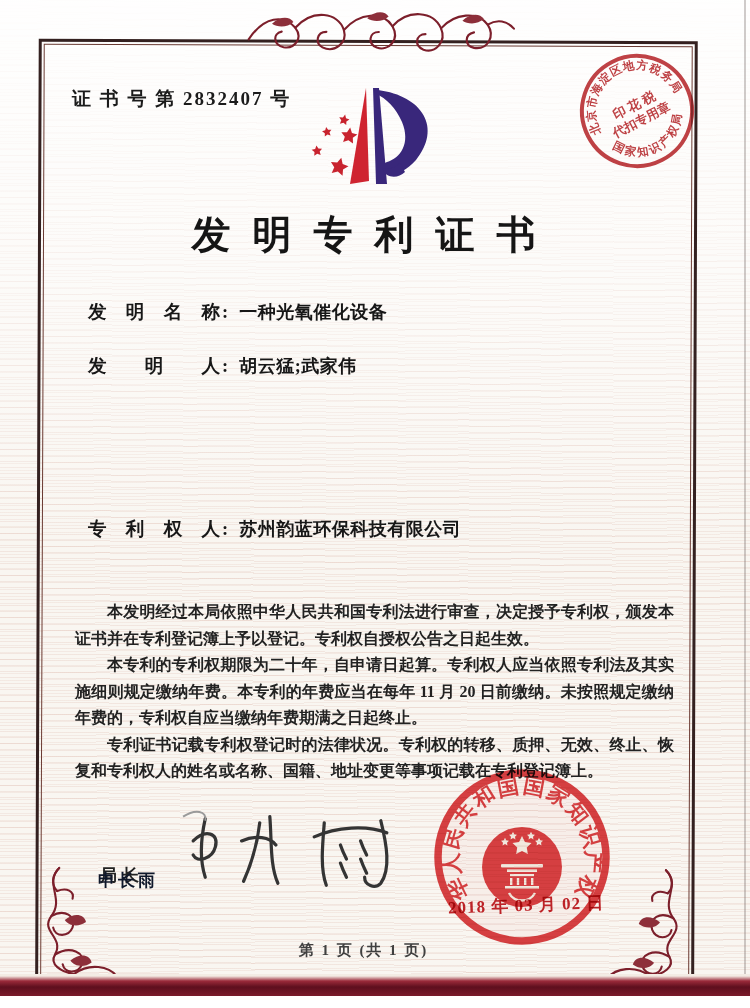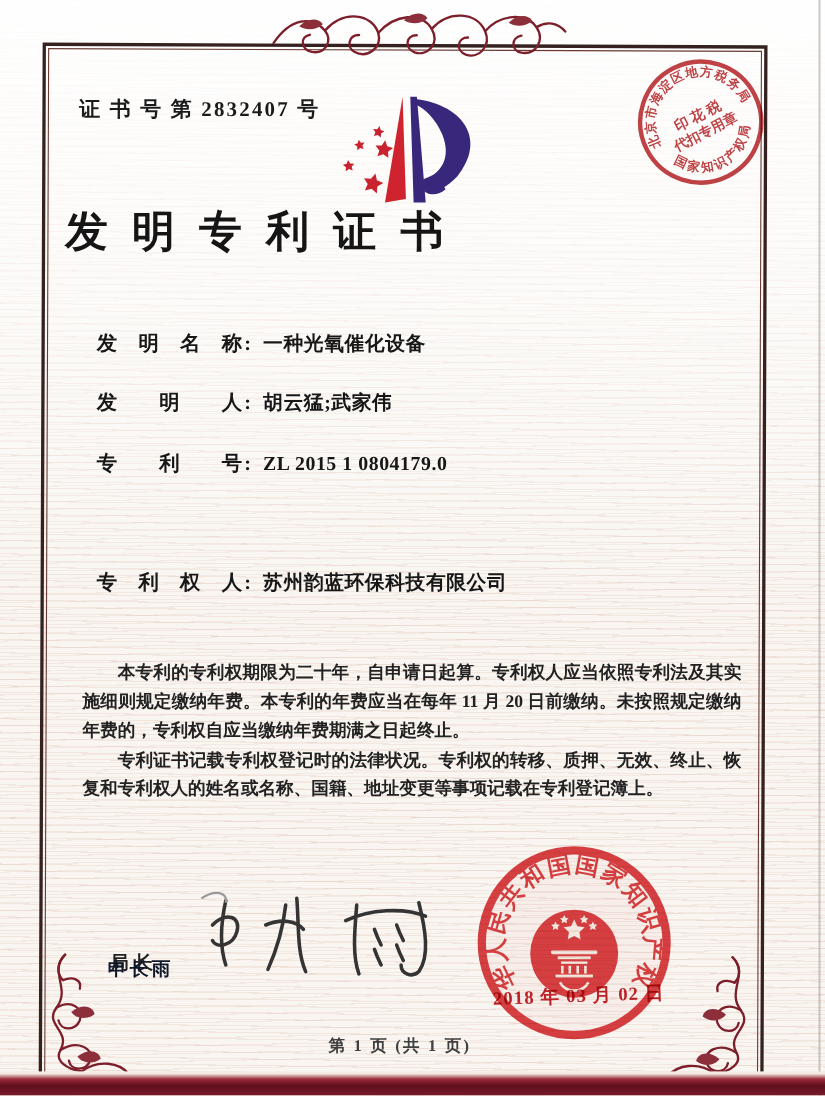--- a/index.html
+++ b/index.html
@@ -36,22 +36,22 @@
   .orn-corner-right{left:598px;top:866px;width:106px;height:118px;transform:scaleX(-1);}
 
   .cert-number{
     position:absolute;left:72px;top:86px;
     font-size:19px;font-weight:600;letter-spacing:2px;color:#1b1b1b;
   }
   .logo{position:absolute;left:288px;top:80px;width:180px;height:118px;}
   .logo svg{display:block;width:100%;height:100%;}
 
   .title{
-    position:absolute;left:37px;top:184px;width:653px;
-    font-size:39px;font-weight:700;color:#151515;
+    position:absolute;left:37px;top:208px;width:653px;
+    text-align:center;font-size:39px;font-weight:700;color:#151515;
     letter-spacing:22px;text-indent:22px;
   }
   .field{position:absolute;left:0;white-space:nowrap;color:#171717;}
   .field .lbl{
     display:inline-block;width:132px;font-size:18.5px;font-weight:700;
     text-align:justify;text-align-last:justify;vertical-align:baseline;
   }
   .field .colon{font-size:18.5px;font-weight:700;margin-left:2px;}
   .field .val{font-size:18px;font-weight:700;margin-left:11px;letter-spacing:.5px;}
   .f0{top:299px;} .f1{top:353px;} .f2{top:408px;} .f3{top:462px;} .f4{top:516px;} .f5{top:570px;}
@@ -182,29 +182,27 @@
   </div>
 
   <div class="title">发明专利证书</div>
 
   <div class="field f0">
     <span class="lbl">发明名称</span><span class="colon">:</span><span class="val">一种光氧催化设备</span>
   </div>
   <div class="field f1">
     <span class="lbl">发明人</span><span class="colon">:</span><span class="val">胡云猛;武家伟</span>
   </div>
-  <div class="field f2">
-    <span class="lbl">专利号</span><span class="colon">:</span><span class="val">ZL 2015 1 0804179.0</span>
-  </div>
   <div class="field f4">
     <span class="lbl">专利权人</span><span class="colon">:</span><span class="val">苏州韵蓝环保科技有限公司</span>
   </div>
   <style>.field{left:88px;}</style>
 
   <div class="paras">
+    <p>本发明经过本局依照中华人民共和国专利法进行审查，决定授予专利权，颁发本证书并在专利登记簿上予以登记。专利权自授权公告之日起生效。</p>
     <p>本专利的专利权期限为二十年，自申请日起算。专利权人应当依照专利法及其实施细则规定缴纳年费。本专利的年费应当在每年 11 月 20 日前缴纳。未按照规定缴纳年费的，专利权自应当缴纳年费期满之日起终止。</p>
     <p>专利证书记载专利权登记时的法律状况。专利权的转移、质押、无效、终止、恢复和专利权人的姓名或名称、国籍、地址变更等事项记载在专利登记簿上。</p>
   </div>
 
   <div class="officer-title">局长</div>
   <div class="officer-name">申长雨</div>
 
   <div class="signature">
     <svg viewBox="0 0 230 90">
       <g stroke="#343434" fill="none" stroke-width="3.2" stroke-linecap="round">

